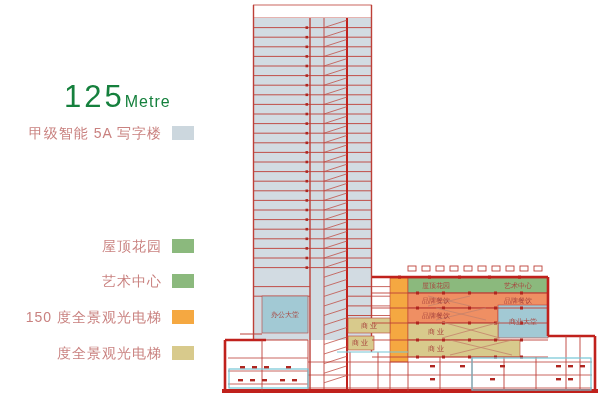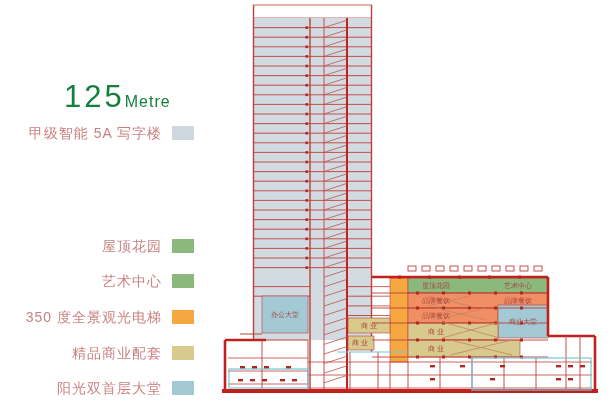--- a/index.html
+++ b/index.html
@@ -40,33 +40,29 @@
       <span class="lbl">屋顶花园</span>
       <span class="sw" style="background: rgb(139, 185, 125);"></span>
     </div>
 
     <div class="legend-row">
       <span class="lbl">艺术中心</span>
       <span class="sw" style="background: rgb(139, 185, 125);"></span>
     </div>
 
     <div class="legend-row">
-      <span class="lbl">350 度全景观光电梯</span>
+      <span class="lbl">150 度全景观光电梯</span>
       <span class="sw" style="background: rgb(245, 168, 65);"></span>
     </div>
 
     <div class="legend-row">
-      <span class="lbl">精品商业配套</span>
+      <span class="lbl">度全景观光电梯</span>
       <span class="sw" style="background: rgb(216, 202, 140);"></span>
     </div>
 
-    <div class="legend-row">
-      <span class="lbl">阳光双首层大堂</span>
-      <span class="sw" style="background: rgb(162, 201, 212);"></span>
-    </div>
   </div>
 
   <svg id="section-svg" width="609" height="420" viewBox="0 0 609 420" style="position:absolute;left:0;top:0;">
       <rect x="253.5" y="5" width="118" height="13" fill="#ffffff" stroke="#bd4038" stroke-width="0.8"></rect>
       <rect x="253.5" y="18" width="118" height="322" fill="#d2dbe2" stroke="none" stroke-width="0"></rect>
       <rect x="225" y="352" width="370" height="40" fill="#ffffff" stroke="none" stroke-width="0"></rect>
       <rect x="390" y="357" width="205" height="35" fill="#ffffff" stroke="none" stroke-width="0"></rect>
       <rect x="548" y="336" width="47" height="56" fill="#ffffff" stroke="none" stroke-width="0"></rect>
       <line x1="253.5" y1="27.6" x2="371.5" y2="27.6" stroke="#bd4038" stroke-width="0.9"></line>
       <rect x="305.5" y="26.3" width="2.6" height="2.6" fill="#b02620" stroke="none" stroke-width="0"></rect>

